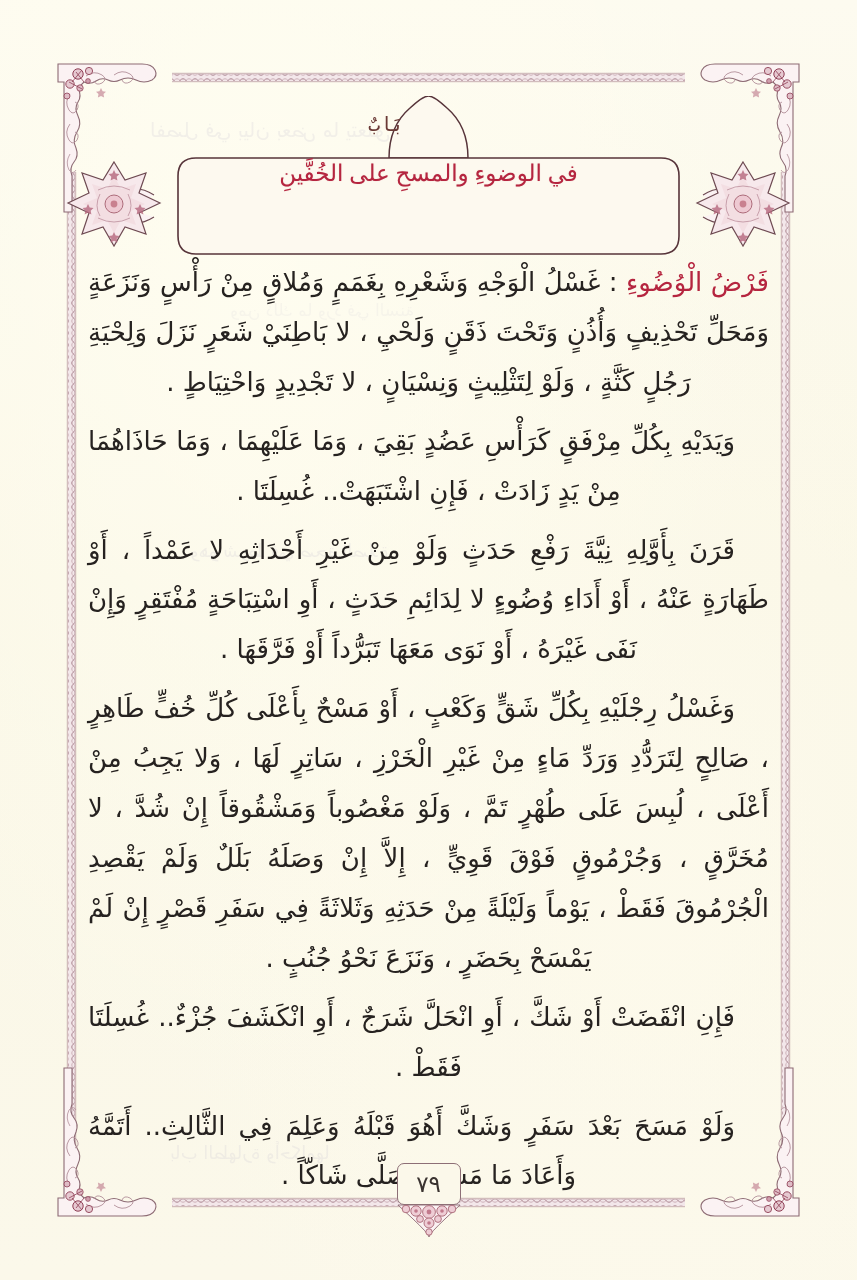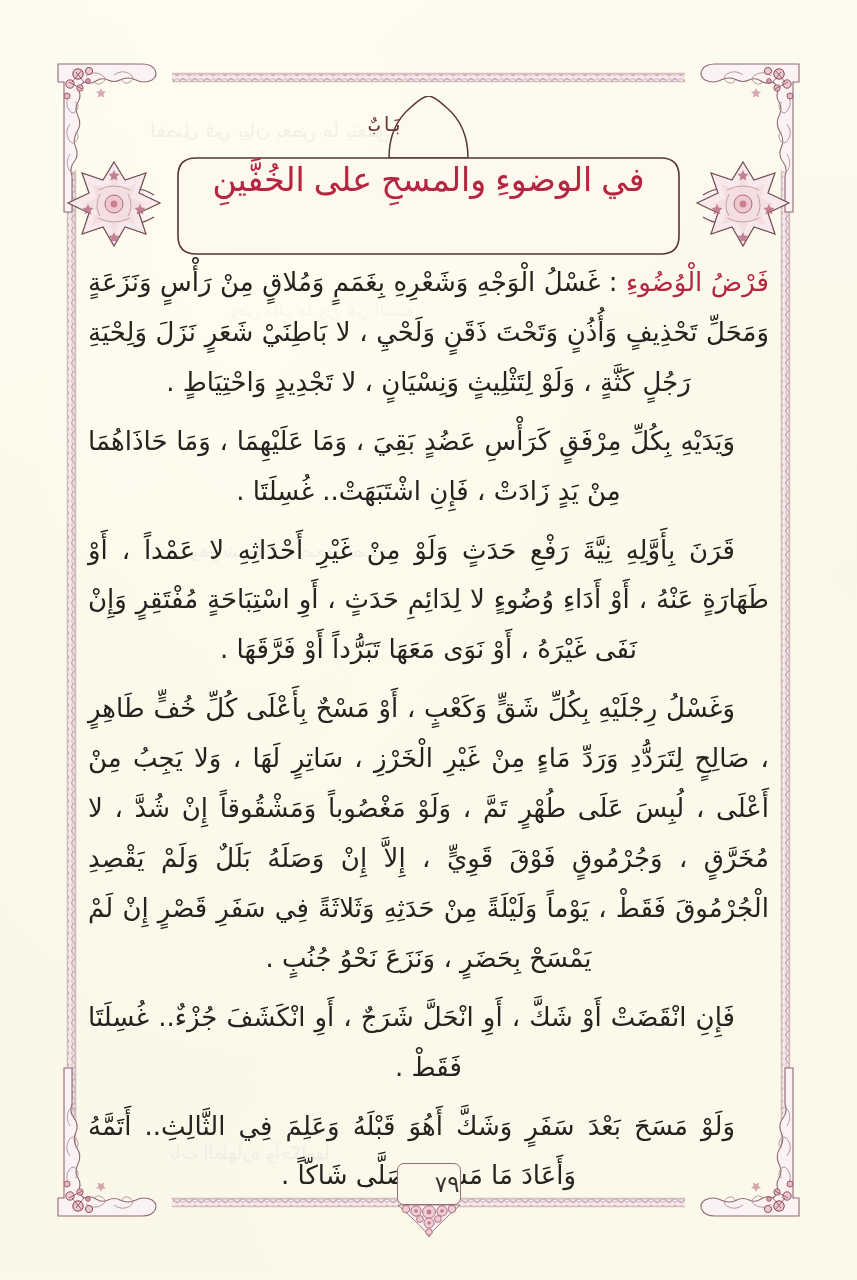--- a/index.html
+++ b/index.html
@@ -56,22 +56,22 @@
     width: 857px;
     height: 160px;
     pointer-events: none;
   }
   .cartouche-title {
     position: absolute;
     top: 160px;
     left: 0;
     width: 857px;
     text-align: center;
-    font-family: Liberation Sans, sans-serif;
-    font-size: 33px;
+    font-family: Liberation Serif, serif;
+    font-size: 23px;
     color: #b5253f;
     direction: rtl;
     letter-spacing: 0px;
     z-index: 4;
     text-shadow: 0 0 1px rgba(181,37,63,0.25);
   }
   .cartouche-bab {
     position: absolute;
     top: 112px;
     left: 0;
@@ -121,21 +121,21 @@
   .folio-box {
     position: relative;
     width: 62px;
     height: 40px;
     margin: 0 auto;
     background: #fbf8ea;
     border: 1.4px solid #8d6f76;
     border-radius: 7px;
     display: flex;
     align-items: center;
-    justify-content: flex-start;
+    justify-content: center;
   }
   .folio-num {
     font-family: "DejaVu Sans", sans-serif;
     font-size: 23px;
     color: #3a3330;
     direction: rtl;
     line-height: 1;
     letter-spacing: 2px;
   }
 </style>

